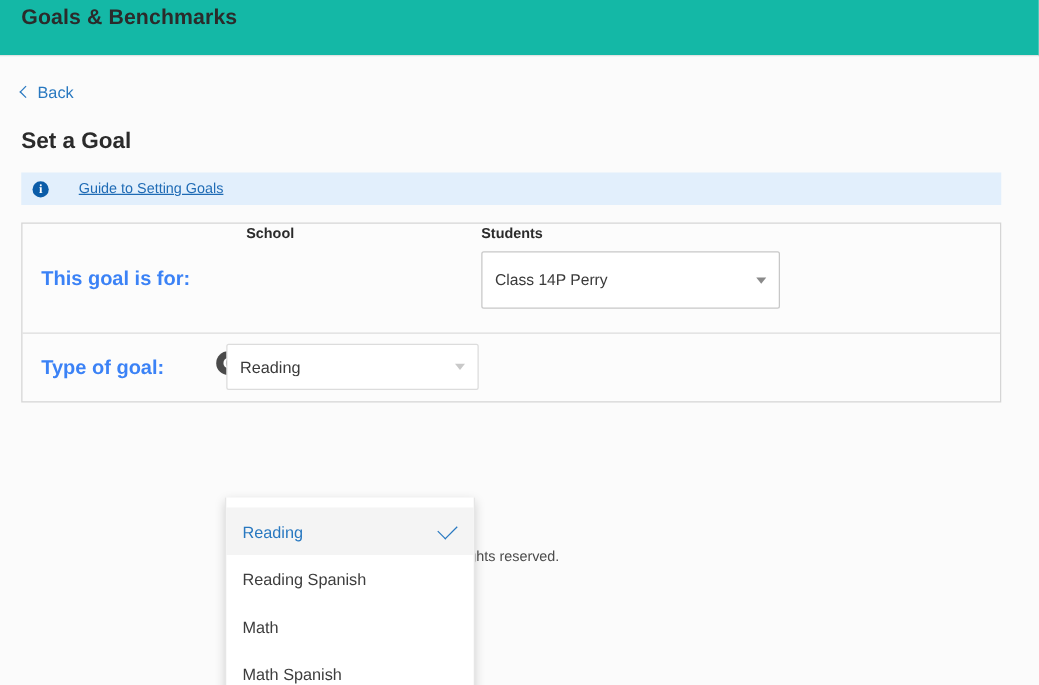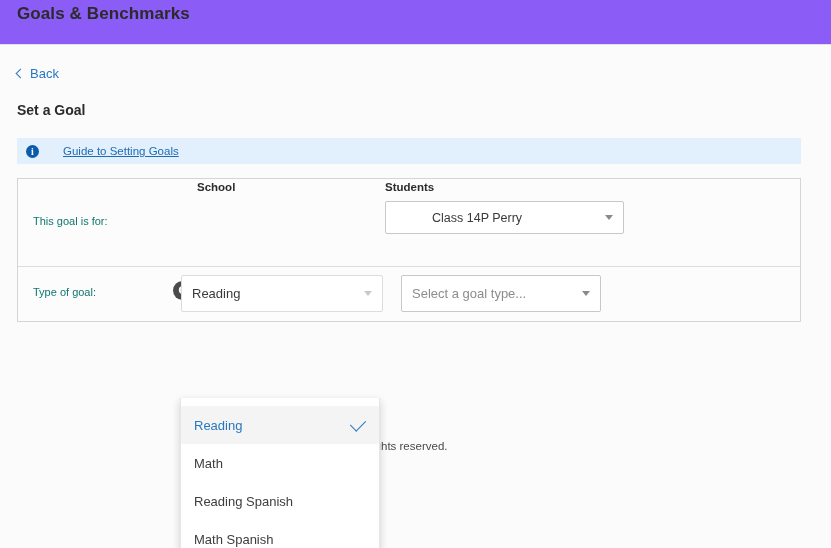--- a/index.html
+++ b/index.html
@@ -13,21 +13,21 @@
     background: #fbfbfb;
     color: #333333;
     -webkit-font-smoothing: antialiased;
   }
 
   
   .app-header {
     position: absolute;
     left: 0; top: 0;
     width: 831px; height: 45px;
-    background: #8b5cf6;
+    background: #14b8a6;
     border-bottom: 1px solid #e2e2e2;
   }
   .app-title {
     position: absolute;
     left: 17px; top: 4px;
     font-size: 17px;
     font-weight: bold;
     color: #2b2b2b;
     letter-spacing: 0.1px;
   }
@@ -58,21 +58,21 @@
     border-left: 1.6px solid #2878c0;
     border-bottom: 1.6px solid #2878c0;
     transform: rotate(45deg);
     position: relative;
     top: 0px;
   }
 
   .section-title {
     position: absolute;
     left: 17px; top: 57px;
-    font-size: 14px;
+    font-size: 18px;
     font-weight: bold;
     color: #2b2b2b;
   }
 
   
   .info-banner {
     position: absolute;
     left: 17px; top: 93px;
     width: 784px; height: 26px;
     background: #e2effc;
@@ -118,22 +118,23 @@
     padding: 0;
   }
   .card-row.row-one { height: 87px; }
   .card-row.row-two {
     height: 55px;
     border-top: 1px solid #dcdcdc;
   }
 
   .row-label {
     position: absolute;
-    font-size: 11px;
-    color: #0f766e;
+    font-size: 16px;
+    color: #3b82f6;
+    font-weight: bold;
   }
   .row-one .row-label { left: 15px; top: 36px; }
   .row-two .row-label { left: 15px; top: 19px; }
 
   .field-label {
     position: absolute;
     font-size: 11.5px;
     font-weight: bold;
     color: #2b2b2b;
   }
@@ -161,21 +162,21 @@
     width: 0; height: 0;
     border-left: 4.5px solid transparent;
     border-right: 4.5px solid transparent;
     border-top: 5px solid #8a8a8a;
     margin-right: 10px;
     flex: 0 0 auto;
   }
   .caret.faded { border-top-color: #c9c9c9; }
 
   #school-select { left: 179px; top: 22px; width: 171px; height: 31px; }
-  #students-select { left: 367px; top: 22px; width: 239px; height: 33px; padding-left: 36px; }
+  #students-select { left: 367px; top: 22px; width: 239px; height: 46px; }
   #school-select .caret { margin-right: 8px; }
 
   .or-select {
     position: absolute;
     left: 367px; top: 65px;
     font-size: 11.5px;
     color: #3a3a3a;
     white-space: nowrap;
   }
   .or-select a {
@@ -299,38 +300,34 @@
     <div class="card-row row-two">
       <div class="row-label">Type of goal:</div>
 
       <div class="badge-c">C</div>
 
       <div class="select-box" id="goaltype-select">
         <span class="sel-value">Reading</span>
         <span class="caret faded"></span>
       </div>
 
-      <div class="select-box" id="goalsub-select">
-        <span class="sel-value placeholder">Select a goal type...</span>
-        <span class="caret"></span>
-      </div>
     </div>
   </div>
 
   <div class="footer-copy">Learning, Inc. All rights reserved.</div>
 
   <div class="dropdown-menu">
     <div class="dropdown-item selected">
       <span class="item-text">Reading</span>
       <span class="check-mark"></span>
     </div>
     <div class="dropdown-item">
+      <span class="item-text">Reading Spanish</span>
+    </div>
+    <div class="dropdown-item">
       <span class="item-text">Math</span>
-    </div>
-    <div class="dropdown-item">
-      <span class="item-text">Reading Spanish</span>
     </div>
     <div class="dropdown-item">
       <span class="item-text">Math Spanish</span>
     </div>
   </div>
 
 </div>
 
 </body></html>

